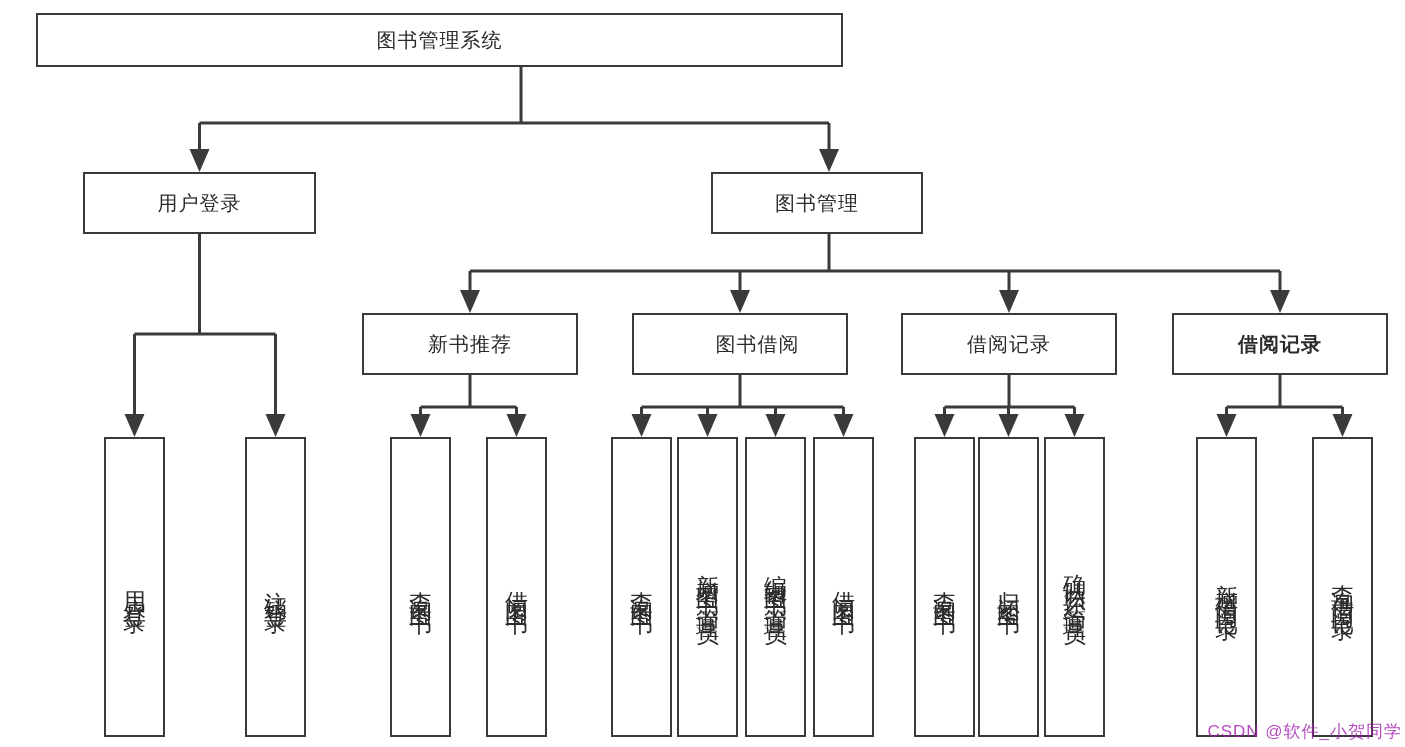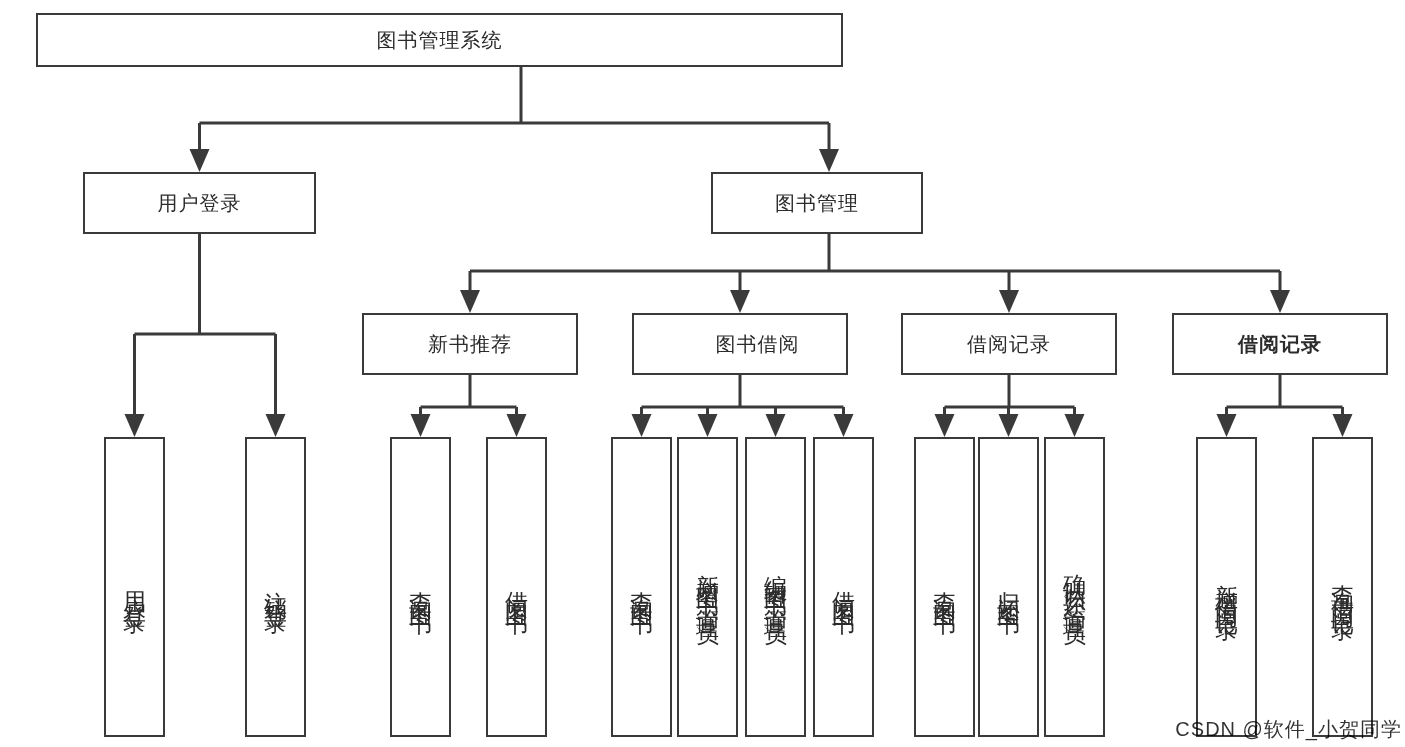--- a/index.html
+++ b/index.html
@@ -59,22 +59,22 @@
   .lf-c { left: 390px; }  .lf-d { left: 486px; }
   .lf-e { left: 611px; }  .lf-f { left: 677px; }
   .lf-g { left: 745px; }  .lf-h { left: 813px; }
   .lf-i { left: 914px; }  .lf-j { left: 978px; }
   .lf-k { left: 1044px; }
   .lf-l { left: 1196px; } .lf-m { left: 1312px; }
   .watermark {
     position: absolute;
     right: 3px;
     bottom: 4px;
-    font-size: 20px;
-    color: #000000;
+    font-size: 17px;
+    color: #a21caf;
     opacity: 0.8;
     letter-spacing: 1px;
     z-index: 5;
     pointer-events: none;
   }
 </style>
 </head>
 <body>
 
 <div class="canvas">

